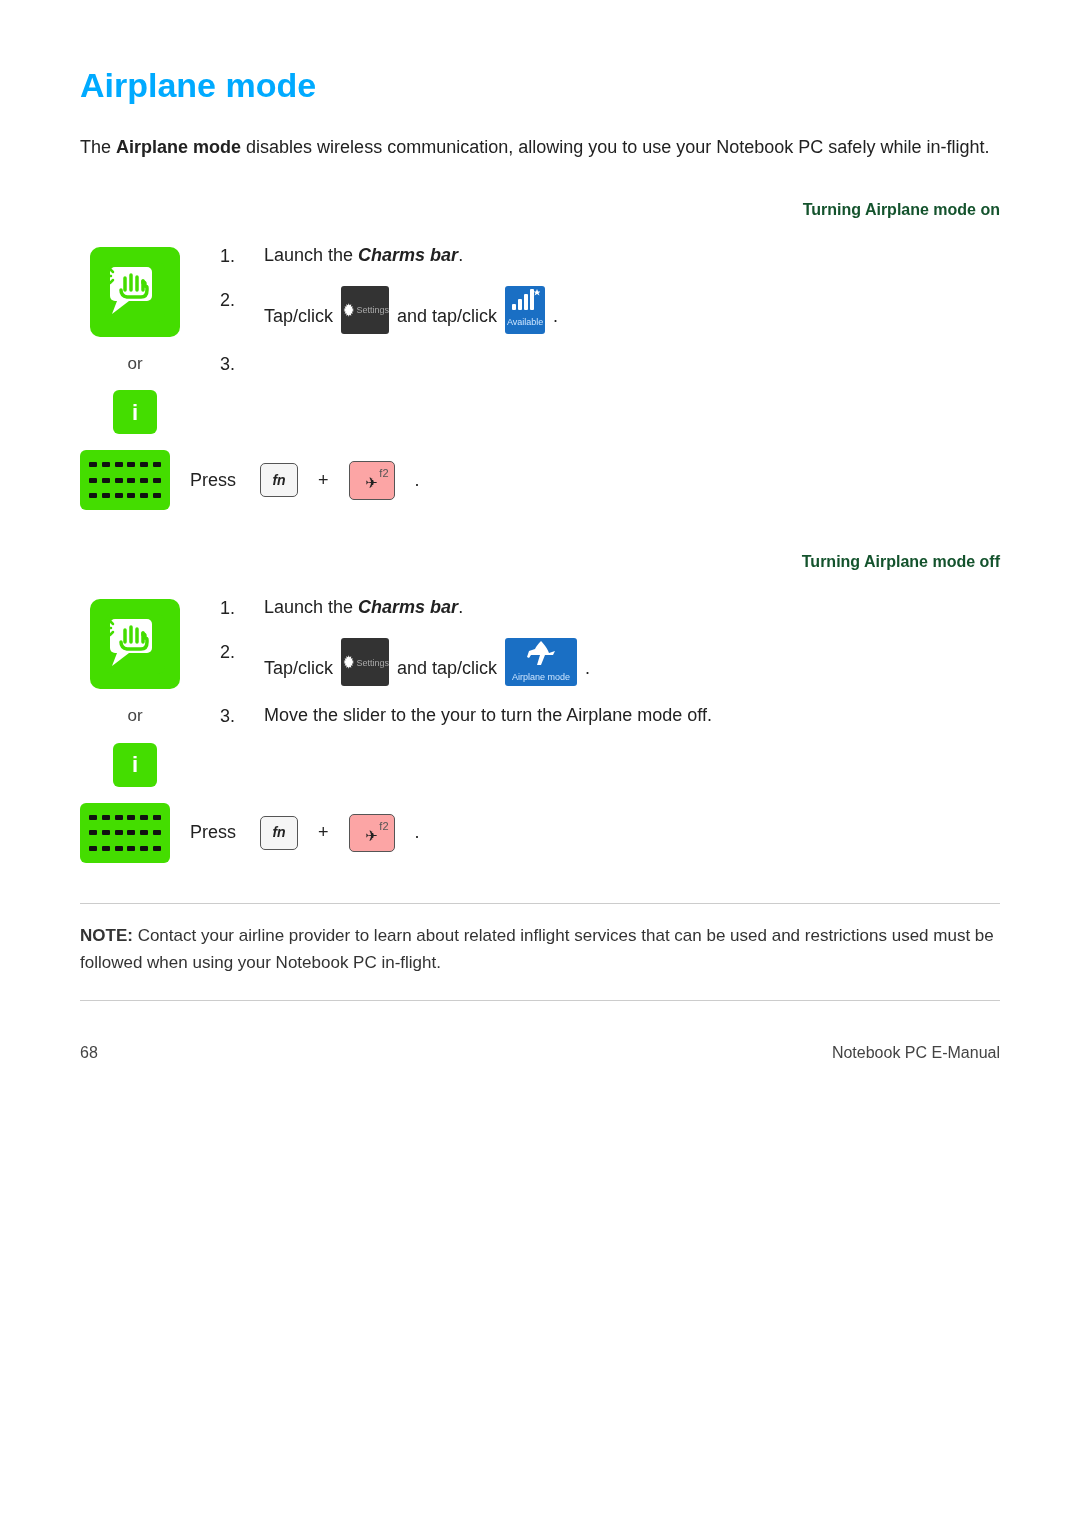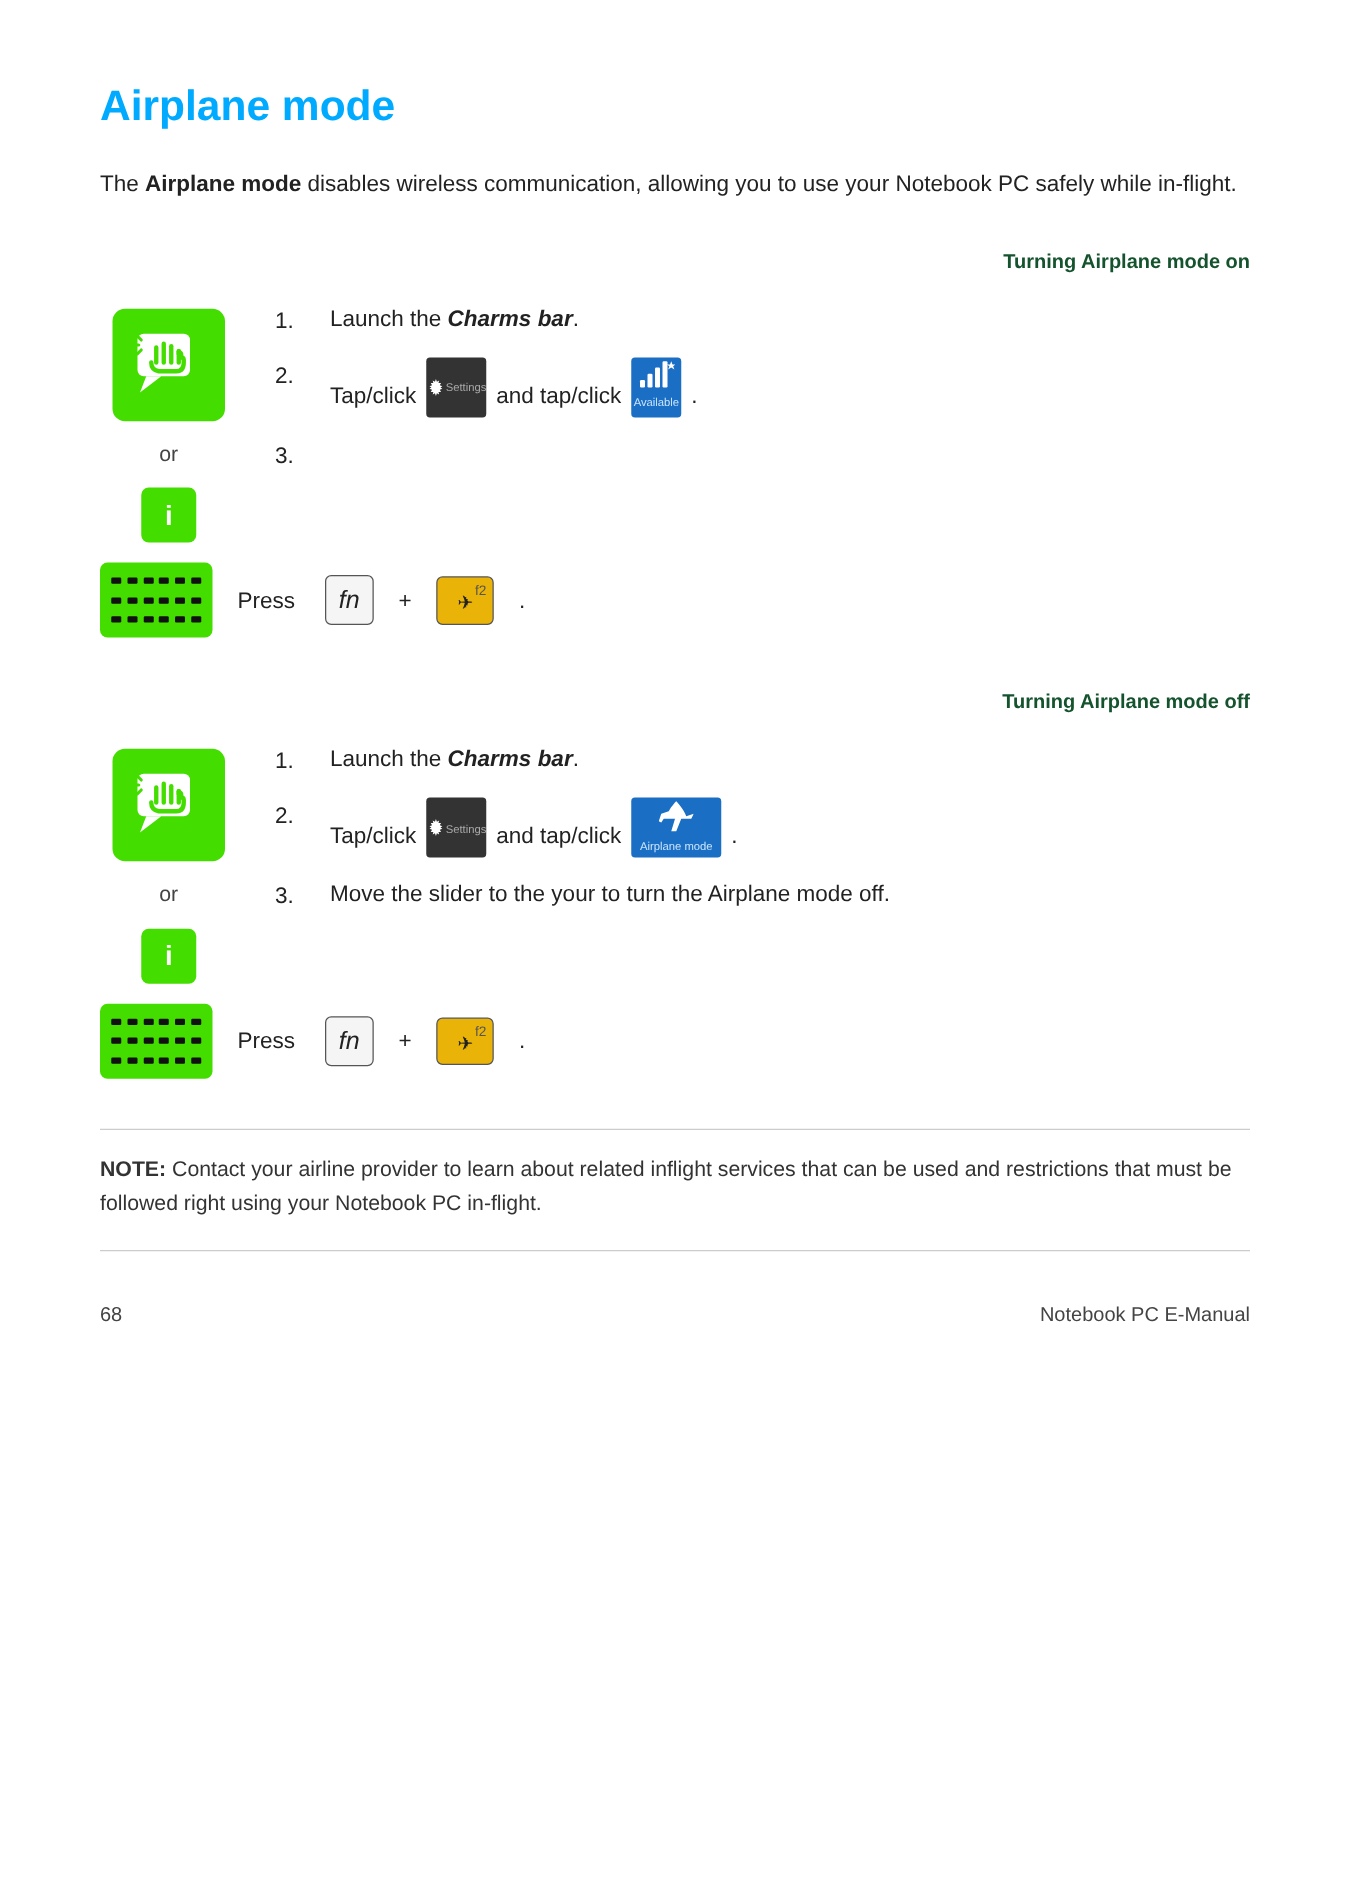--- a/index.html
+++ b/index.html
@@ -184,35 +184,36 @@
       border-radius: 5px;
       padding: 4px 10px;
       font-size: 15px;
       background: #f5f5f5;
       color: #222;
       min-width: 38px;
       min-height: 34px;
     }
     .key-box.fn-key {
       font-style: italic;
-      font-size: 20px;
+      font-size: 14px;
+      font-weight: bold;
     }
     .key-plus {
       font-size: 18px;
       color: #222;
     }
     .key-f2-box {
       display: inline-flex;
       align-items: center;
       justify-content: center;
       border: 1.5px solid #555;
       border-radius: 5px;
       padding: 4px 10px;
       font-size: 15px;
-      background: #eab308;
+      background: #fca5a5;
       color: #222;
       min-width: 46px;
       min-height: 34px;
       flex-direction: column;
       position: relative;
     }
     .key-f2-box .f2-super {
       font-size: 11px;
       position: absolute;
       top: 3px;
@@ -507,20 +508,20 @@
         <span class="f2-main">✈</span>
       </span>
       <span>.</span>
     </div>
   </div>
 </div>
 
 <hr class="divider">
 <div class="note-box">
   <strong>NOTE:</strong>
-  <span> Contact your airline provider to learn about related inflight services that can be used and restrictions that must be followed right using your Notebook PC in-flight.</span>
+  <span> Contact your airline provider to learn about related inflight services that can be used and restrictions used must be followed when using your Notebook PC in-flight.</span>
 </div>
 <hr class="divider">
 
 <div class="footer">
   <span>68</span>
   <span>Notebook PC E-Manual</span>
 </div>
 
 </body></html>

